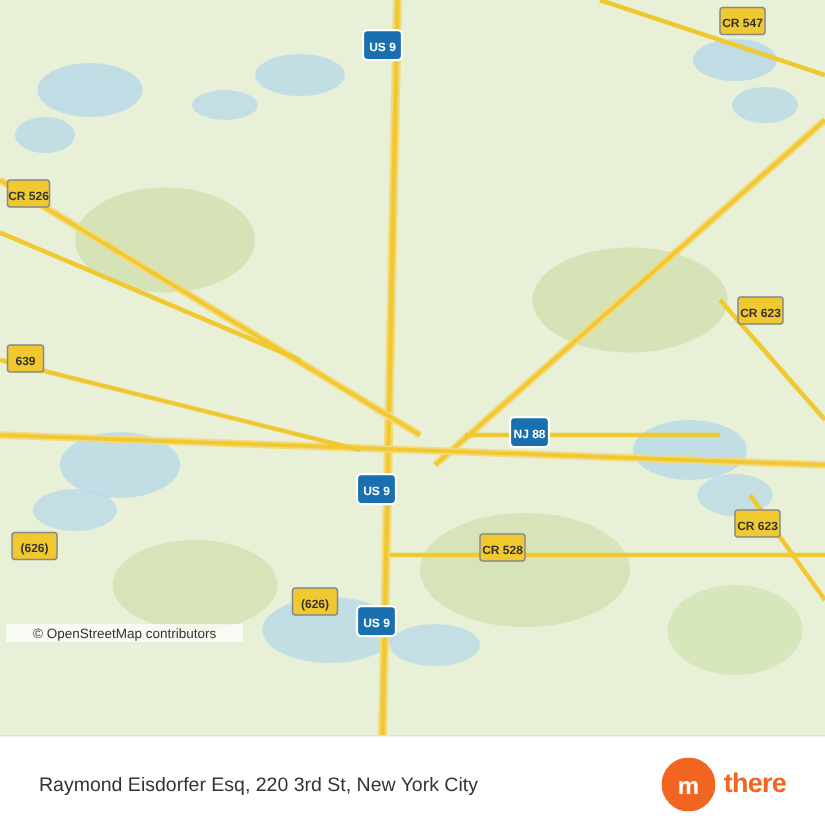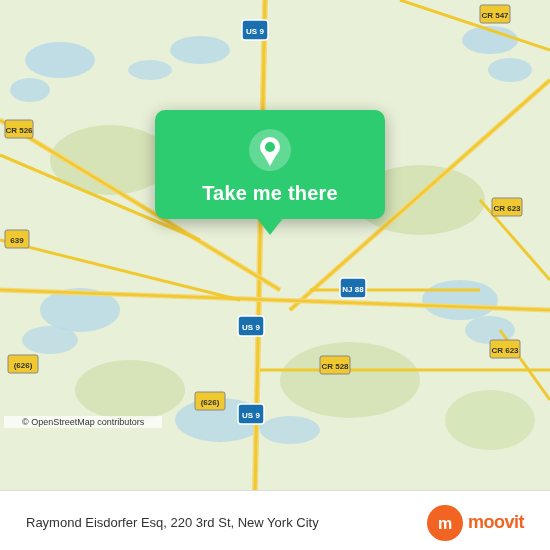--- a/index.html
+++ b/index.html
@@ -213,40 +213,30 @@
     <rect x="490" y="340" width="30" height="18" rx="2" fill="#f0c830" stroke="#888" stroke-width="1"></rect>
     <text x="505" y="353" text-anchor="middle" fill="#333" font-size="8" font-weight="bold">CR 623</text>
 
     <rect x="8" y="355" width="30" height="18" rx="2" fill="#f0c830" stroke="#888" stroke-width="1"></rect>
     <text x="23" y="368" text-anchor="middle" fill="#333" font-size="8" font-weight="bold">(626)</text>
 
     <rect x="195" y="392" width="30" height="18" rx="2" fill="#f0c830" stroke="#888" stroke-width="1"></rect>
     <text x="210" y="405" text-anchor="middle" fill="#333" font-size="8" font-weight="bold">(626)</text>
   </svg>
 
-  <div id="popup-card">
-
-    <svg id="pin-icon" viewBox="0 0 44 44" fill="none" xmlns="http://www.w3.org/2000/svg">
-      <circle cx="22" cy="22" r="21" fill="white" opacity="0.25"></circle>
-      <circle cx="22" cy="19" r="10" fill="white"></circle>
-      <circle cx="22" cy="19" r="5" fill="#2ecc71"></circle>
-      <polygon points="22,38 14,24 30,24" fill="white"></polygon>
-    </svg>
-    <span id="take-me-there-label">Take me there</span>
-  </div>
 
   <div id="osm-attr">
     <span>© OpenStreetMap contributors</span>
   </div>
 </div>
 
 <div id="bottom-bar">
   <span id="address-text">Raymond Eisdorfer Esq, 220 3rd St, New York City</span>
 
   <div id="moovit-logo">
 
     <svg id="moovit-icon" viewBox="0 0 36 36" xmlns="http://www.w3.org/2000/svg">
       <circle cx="18" cy="18" r="18" fill="#f26422"></circle>
       <text x="18" y="24" text-anchor="middle" fill="white" font-size="16" font-weight="bold" font-family="Arial">m</text>
     </svg>
-    <span id="moovit-text">moovit</span>
+    <span id="moovit-text">there</span>
   </div>
 </div>
 
 </body></html>

